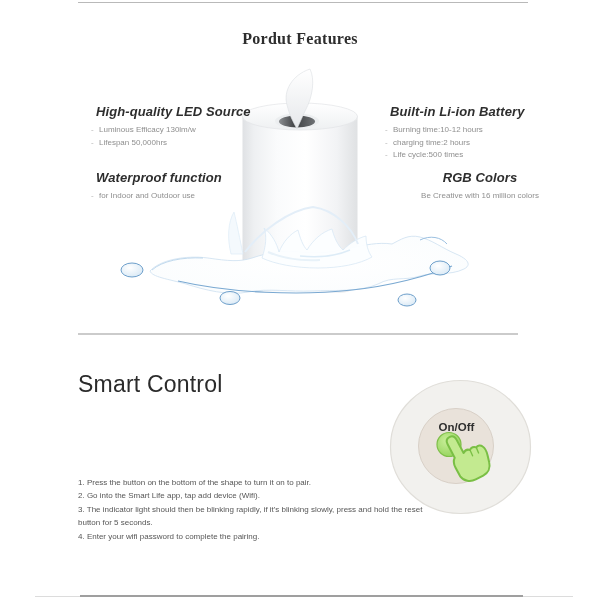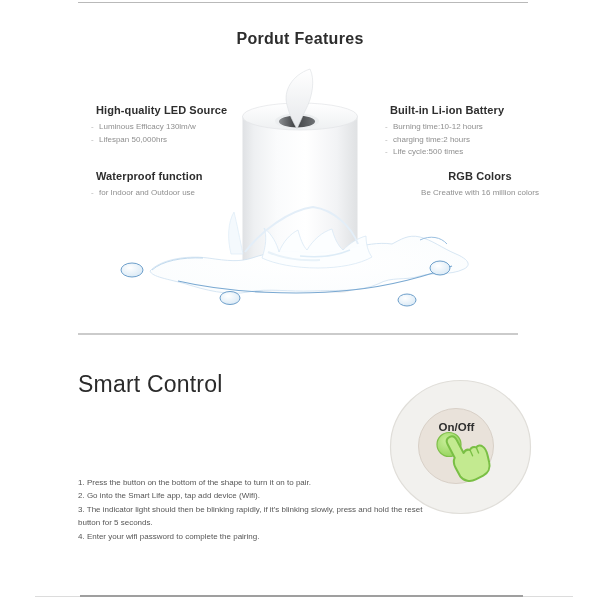--- a/index.html
+++ b/index.html
@@ -8,31 +8,31 @@
     font-family:"Liberation Sans",sans-serif;color:#333;
   }
   .hline{position:absolute;}
   .hline.top{left:78px;top:2px;width:450px;height:1px;background:#b9b9b9;}
   .hline.mid{left:78px;top:333px;width:440px;height:1.5px;background:#cbcbcb;}
   .hline.bot-light{left:35px;top:596px;width:538px;height:1px;background:#dcdcdc;}
   .hline.bot-dark{left:80px;top:595px;width:443px;height:1.5px;background:#9f9f9f;}
 
   .title{
     position:absolute;left:0;top:30px;width:100%;text-align:center;
-    font-size:16px;font-weight:700;color:#2d2d2d;letter-spacing:.3px;
+    font-size:16px;font-weight:700;color:#2d2d2d;letter-spacing:.3px;font-family:Liberation Serif, serif;
   }
 
   .figure{position:absolute;left:100px;top:58px;width:400px;height:252px;}
 
   .feat{position:absolute;}
   #f-led{left:91px;top:104px;width:165px;}
   #f-wp{left:91px;top:170px;width:175px;}
   #f-bat{left:385px;top:104px;width:175px;}
   #f-rgb{left:385px;top:170px;width:185px;text-align:center;}
-  .f-head{font-size:11px;font-weight:700;color:#2e2e2e;padding-left:5px;margin-bottom:5px;letter-spacing:.1px;}
+  .f-head{font-size:13px;font-weight:700;color:#2e2e2e;padding-left:5px;margin-bottom:5px;letter-spacing:.1px;font-style:italic;}
   .f-row{display:flex;font-size:8px;color:#8f8f8f;line-height:12.5px;}
   .dash{width:8px;flex:0 0 8px;color:#b5b5b5;}
   .f-note{font-size:8px;color:#8f8f8f;line-height:12.5px;padding-left:5px;}
 
   .sc-title{position:absolute;left:78px;top:371px;font-size:23px;font-weight:500;color:#2b2b2b;letter-spacing:.2px;}
   .sc-sub{position:absolute;left:78px;top:397px;font-size:9.5px;font-weight:700;color:#262626;}
   .sc-para{position:absolute;left:78px;top:428px;width:292px;font-size:8px;color:#666;line-height:13.8px;}
   .sc-steps{position:absolute;left:78px;top:476px;width:360px;font-size:8px;color:#565656;line-height:13.4px;}
 
   .btn-illu{position:absolute;left:386px;top:374px;width:150px;height:142px;}

